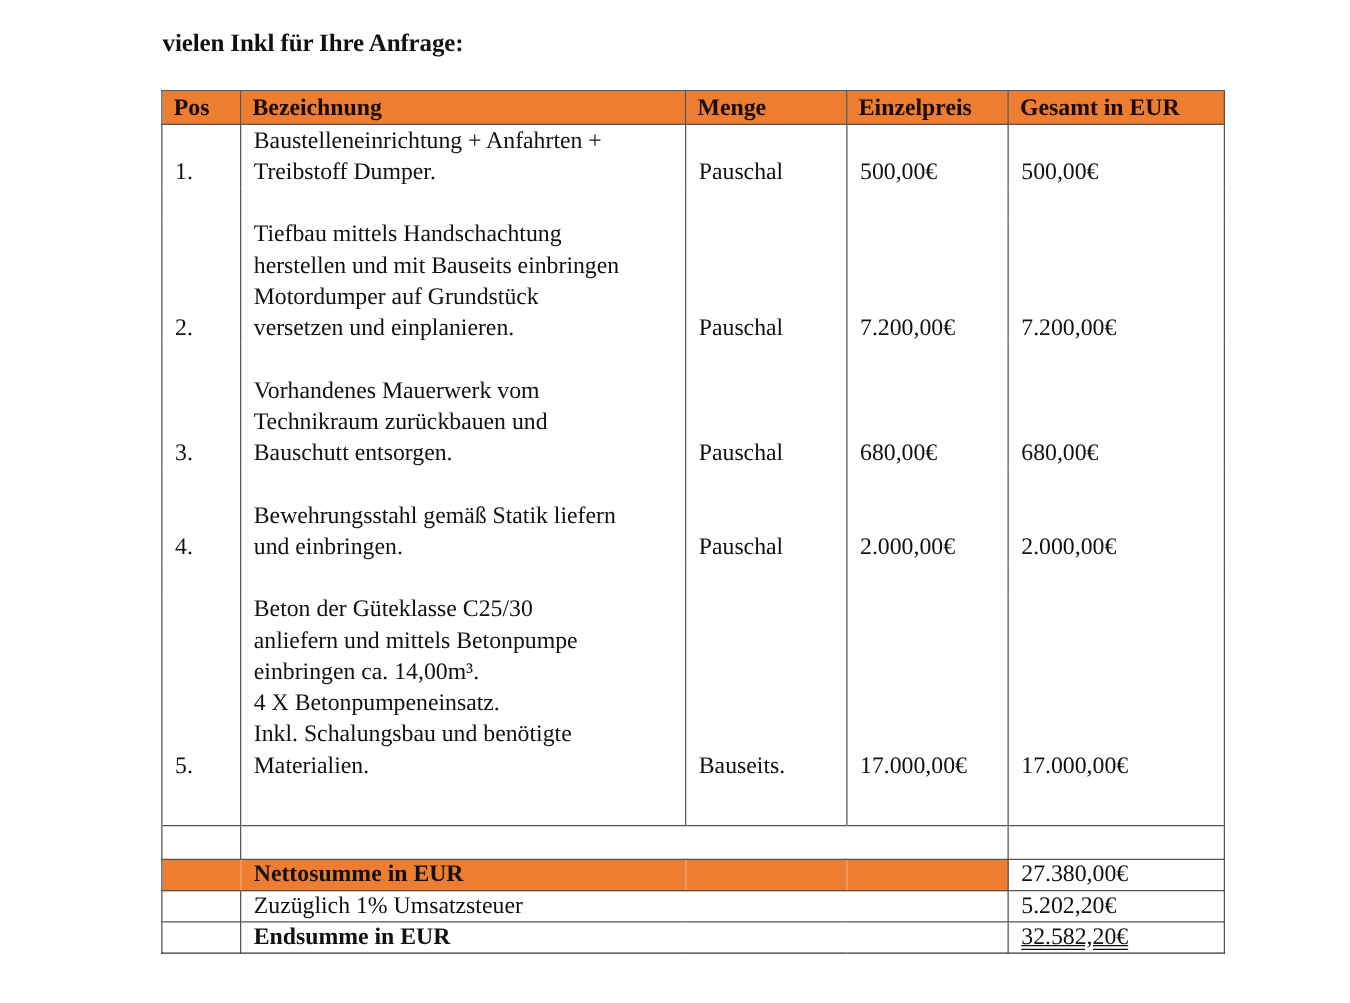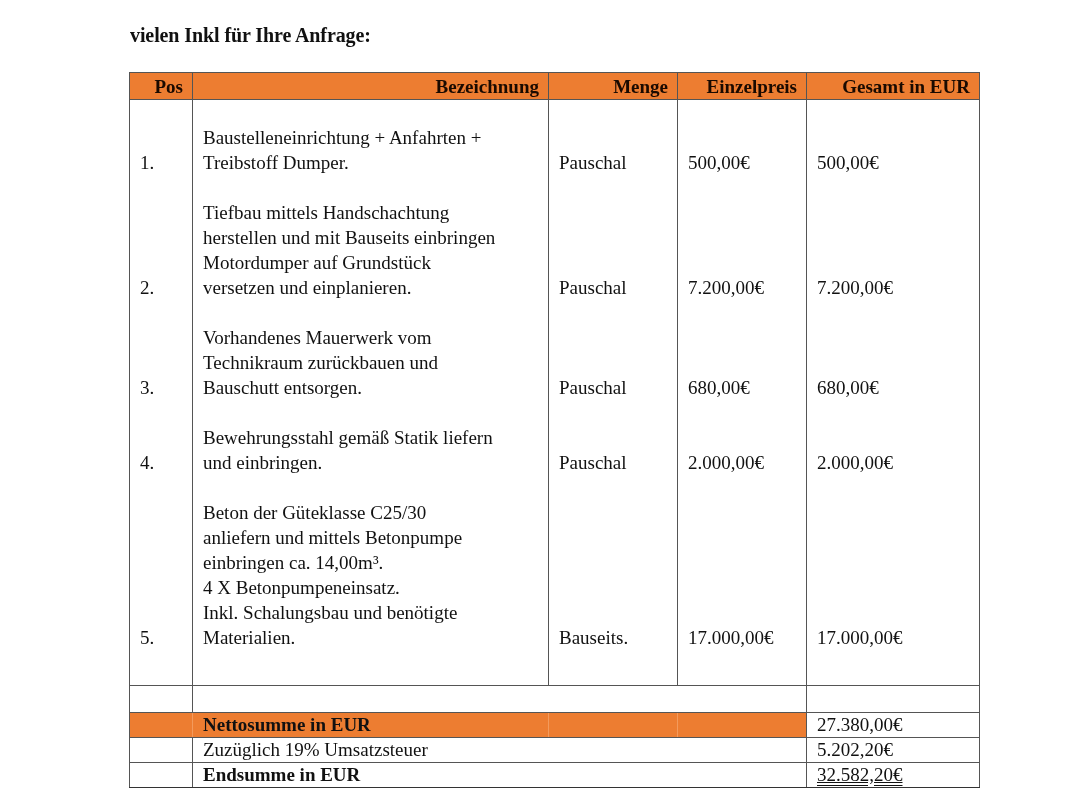--- a/index.html
+++ b/index.html
@@ -15,37 +15,37 @@
   table.offer {
     position: absolute; left: 129px; top: 72px;
     width: 850px; border-collapse: collapse; table-layout: fixed;
     font-size: 19px; line-height: 25px;
   }
   table.offer td, table.offer th {
     border-left: 1px solid #555; border-right: 1px solid #555;
     padding: 0 10px; vertical-align: bottom;
   }
   table.offer thead th {
-    background: #ed7d31; color: #1a0a00; font-weight: bold; text-align: right;
+    background: #ed7d31; color: #1a0a00; font-weight: bold; text-align: left;
     height: 26px; border: 1px solid #555; padding: 0 9px;
     font-size: 19px; line-height: 25px; vertical-align: middle;
   }
   col.c-pos { width: 63px; }
   col.c-bez { width: 356px; }
   col.c-menge { width: 129px; }
   col.c-ep { width: 129px; }
   col.c-ges { width: 173px; }
 
   tr.item td { padding-top: 0; padding-bottom: 0; }
   td.pos { text-align: left; vertical-align: top; }
   td.desc { text-align: left; vertical-align: top; white-space: pre-line; }
   td.num { text-align: left; white-space: nowrap; }
   tr.gap td { height: 25px; }
   tr.last-item td { padding-bottom: 35px; }
-  tr.first-item td { padding-top: 25px; }
+  tr.first-item td { }
   tr.blank-row td { height: 26px; border-top: 1px solid #555; border-bottom: 1px solid #555; }
   tr.sum td { height: 24px; border-top: 1px solid #555; border-bottom: 1px solid #555; line-height: 22px; vertical-align: middle; margin-left: 21px; }
   tr.sum.net td.fill { background: #ed7d31; border-left-color: #f39a5c; border-right-color: #f39a5c; }
   tr.sum.net td.fill:first-child { border-left-color: #555; }
   tr.sum.net td.fill.edge { border-right-color: #555; }
   tr.sum td.label-bold { font-weight: bold; }
   tr.sum td.amount { text-align: left; }
   .dbl-underline { text-decoration: underline; text-decoration-style: double; }
   tr.sum.end td { border-bottom: 1.5px solid #333; }
 </style>
@@ -156,21 +156,21 @@
 
     <tr class="sum net">
       <td class="fill"></td>
       <td class="fill label-bold">Nettosumme in EUR</td>
       <td class="fill"></td>
       <td class="fill edge"></td>
       <td class="amount">27.380,00€</td>
     </tr>
     <tr class="sum">
       <td></td>
-      <td colspan="3">Zuzüglich 19% Umsatzsteuer</td>
+      <td colspan="3">Zuzüglich 1% Umsatzsteuer</td>
       <td class="amount">5.202,20€</td>
     </tr>
     <tr class="sum end">
       <td></td>
       <td colspan="3" class="label-bold">Endsumme in EUR</td>
       <td class="amount"><span class="dbl-underline">32.582,20€</span></td>
     </tr>
   </tbody>
 </table>
 

